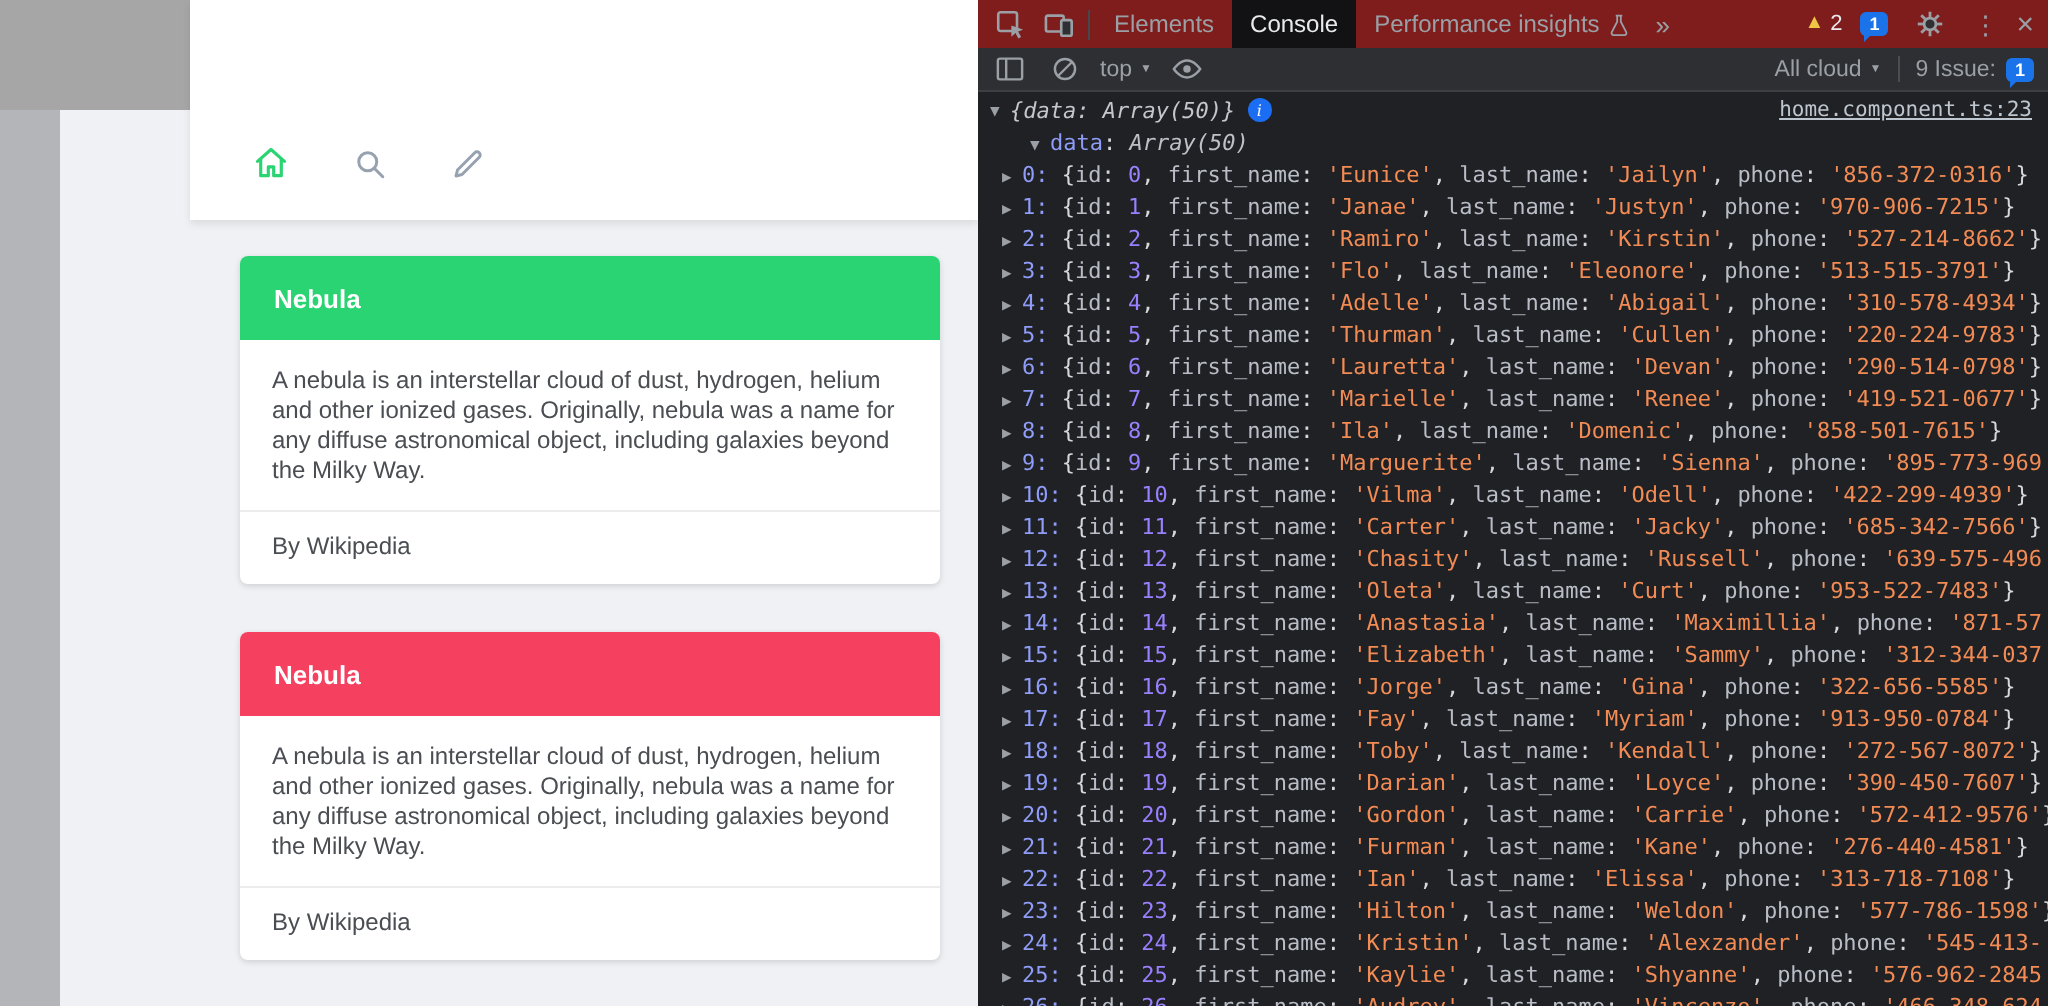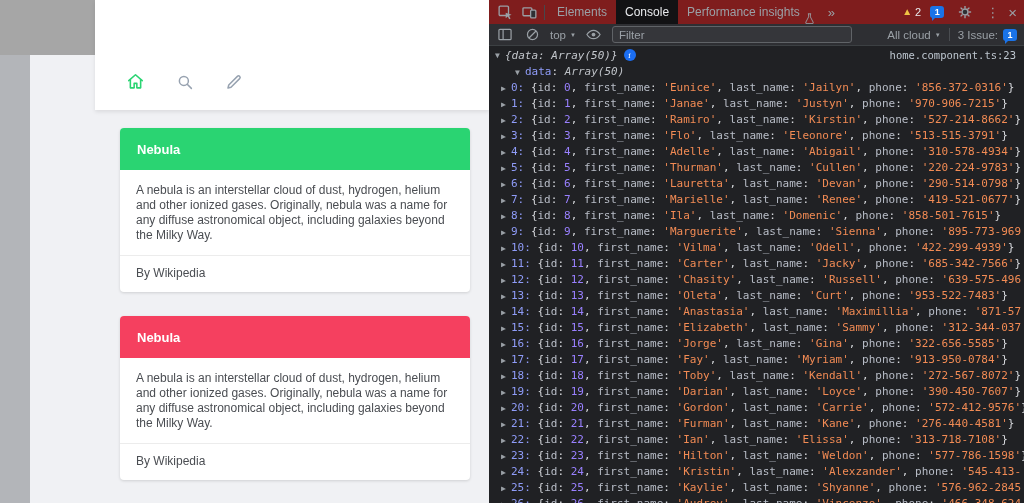--- a/index.html
+++ b/index.html
@@ -27,21 +27,21 @@
   #card2{top:316px}
 
   
   .dt{position:absolute;left:489px;top:0;width:535px;height:503px;background:#202124;overflow:hidden}
   .bar1{position:absolute;top:0;left:0;right:0;height:24px;background:#7f1d1d;
         display:flex;align-items:center;padding-left:4px;box-sizing:border-box}
   .dt-ibtn{width:24px;height:24px;display:flex;align-items:center;justify-content:center;flex:none}
   .vsep1{width:1px;height:15px;background:#46484c;margin:0 3px;flex:none}
   .dt-tab{padding:0 9px;height:24px;line-height:24px;font-size:12px;color:#9aa0a6;flex:none;white-space:nowrap}
   .dt-tab.selected{background:#121214;color:#e8eaed}
-  .perf{display:flex;align-items:flex-end;gap:5px}
+  .perf{display:flex;align-items:center;gap:5px}
   .more{color:#9aa0a6;font-size:13px;padding:0 5px;flex:none}
   .right1{margin-left:auto;display:flex;align-items:center;gap:9px;padding-right:7px}
   .warn{display:flex;align-items:center;gap:3px;color:#e8eaed;font-size:11px}
   .tri-warn{color:#f0c445;font-size:10px;line-height:1}
   .bubble{display:inline-flex;align-items:center;justify-content:center;width:14px;height:12px;
           background:#1a73e8;color:#fff;border-radius:3px;font-size:9px;font-weight:bold;
           position:relative;flex:none}
   .bubble::after{content:"";position:absolute;left:2px;bottom:-3px;width:0;height:0;
           border:3px solid transparent;border-top-color:#1a73e8;border-left-color:#1a73e8}
   .kebab{color:#9aa0a6;font-size:13px}
@@ -61,21 +61,21 @@
   .issues{display:flex;align-items:center;gap:5px;color:#9aa0a6;font-size:11.5px;white-space:nowrap}
 
   .console{position:absolute;left:0;top:46px;right:0;bottom:0;background:#202124;overflow:hidden;
            font-family:"DejaVu Sans Mono",monospace;font-size:11px;color:#d6d8dc}
   .msg-row{display:flex;align-items:center;height:18px;padding:0 8px 0 6px}
   .tri{color:#9aa0a6;font-size:8px;width:10px;display:inline-block;flex:none}
   .prev{font-style:italic;color:#c3c7cc;white-space:pre}
   .info-icon{margin-left:6px;width:12px;height:12px;border-radius:50%;background:#1b6ef3;color:#fff;
              font-size:8px;font-style:italic;display:inline-flex;align-items:center;justify-content:center;
              font-family:"DejaVu Serif",serif;flex:none}
-  .srclink{margin-left:auto;color:#bdc6cf;font-size:10.5px;white-space:nowrap;cursor:pointer}
+  .srclink{margin-left:auto;color:#bdc6cf;text-decoration:underline;font-size:10.5px;white-space:nowrap;cursor:pointer}
   .expand-row{height:16px;line-height:16px;padding-left:26px;white-space:pre}
   .key{color:var(--c-key,#8f9cf8)}
   .arr{color:#bdc1c6;font-style:italic}
   .pu{color:var(--c-punct,#d6d8dc)}
   .crow{height:16px;line-height:16px;padding-left:12px;white-space:pre;overflow:hidden}
   .idx{color:var(--c-key,#8f9cf8)}
   .k{color:var(--c-mkey,#b8bdc7)}
   .nu{color:var(--c-num,#9980ff)}
   .st{color:var(--c-str,#f28b54)}
 </style>
@@ -200,29 +200,28 @@
       <span class="dd">
         <span>top</span>
         <span class="caret">▼</span>
       </span>
       <span class="dt-ibtn" style="width:18px">
         <svg width="15" height="11" viewBox="0 0 16 11">
           <path d="M1 5.5S3.8 1 8 1s7 4.5 7 4.5S12.2 10 8 10 1 5.5 1 5.5z" fill="none" stroke="#9aa0a6" stroke-width="1.3"></path>
           <circle cx="8" cy="5.5" r="2" fill="#9aa0a6"></circle>
         </svg>
       </span>
-      <input class="filter" placeholder="Filter" style="">
       <div class="right2">
         <span class="dd">
           <span>All cloud</span>
           <span class="caret">▼</span>
         </span>
         <div class="vsep2"></div>
         <span class="issues">
-          <span>3 Issue:</span>
+          <span>9 Issue:</span>
           <span class="bubble">1</span>
         </span>
       </div>
     </div>
 
     <div class="console">
       <div class="msg-row">
         <span class="tri">▼</span>
         <span class="prev">{data: Array(50)}</span>
         <span class="info-icon">i</span>

